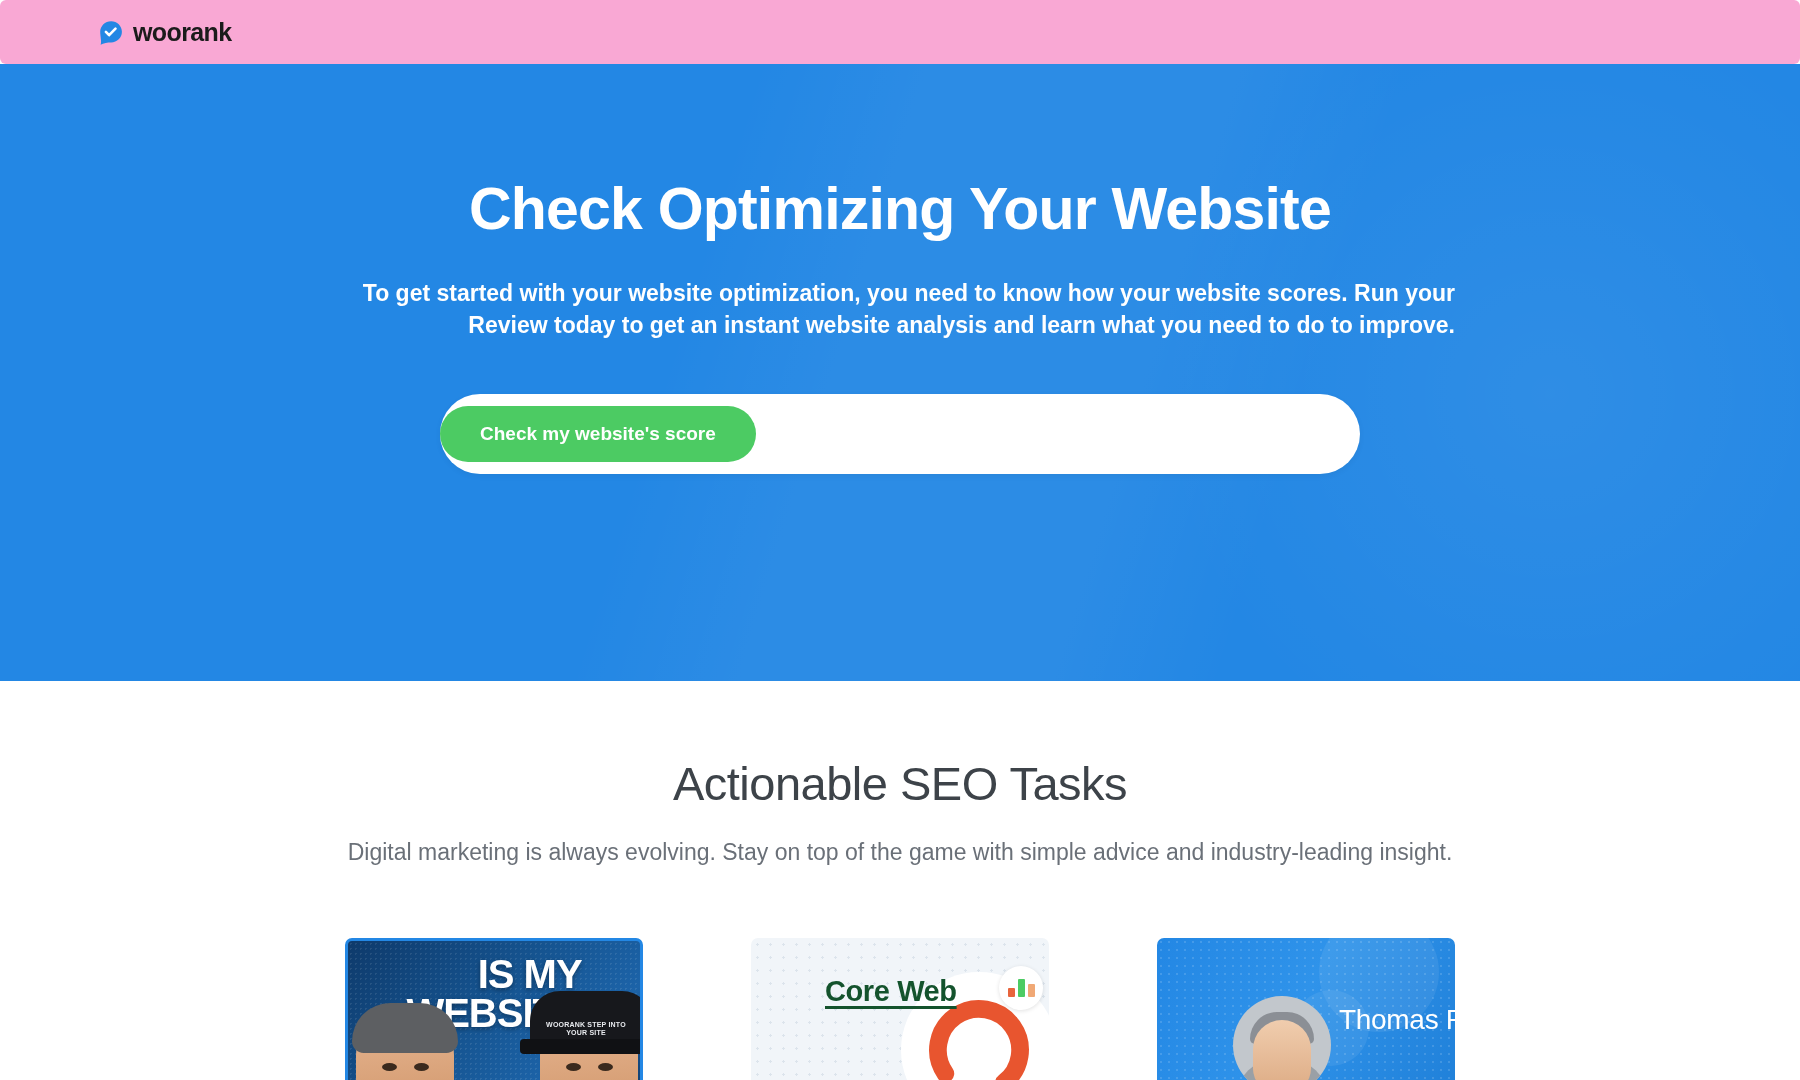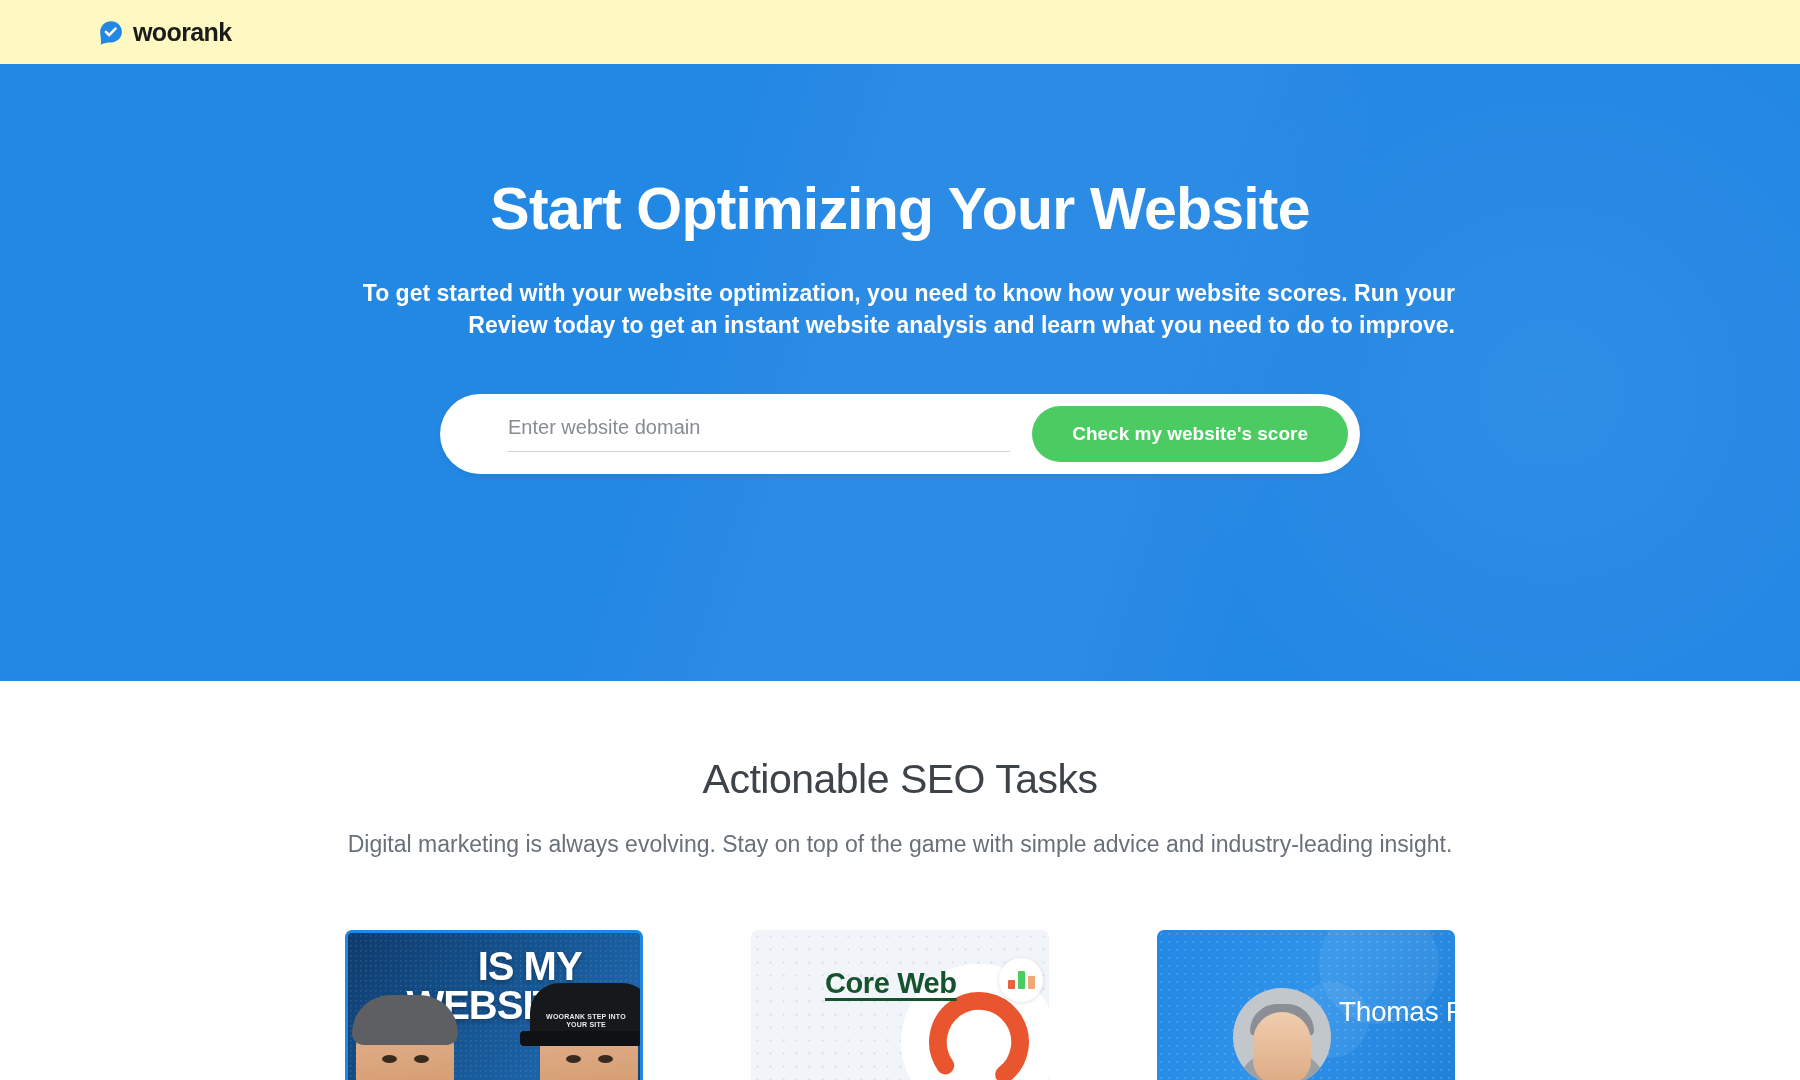--- a/index.html
+++ b/index.html
@@ -6,25 +6,26 @@
   html, body {
     width:1800px; height:1080px;
     font-family:"Liberation Sans", sans-serif;
     background:#ffffff;
     overflow:hidden;
   }
 
   
   .nav {
     height:64px;
-    background:#fef9c3;
+    background:#f9a8d4;
     display:flex;
     padding:0 22px 0 98px;
     position:relative;
     z-index:10;
+    border-radius:6px;
   }
   .logo-wrap { display:flex; align-items:center; gap:9px; margin-right:34px; }
   .logo-mark { width:26px; height:26px; display:block; }
   .logo-text {
     font-size:25px; font-weight:700; color:#1b1b1b;
     letter-spacing:-0.6px; line-height:1;
   }
   .nav-links { display:flex; align-items:center; gap:0; }
   .nav-item {
     display:flex; align-items:center; gap:7px;
@@ -129,21 +130,21 @@
     cursor:pointer; white-space:nowrap;
   }
 
   
   .tasks {
     background:#ffffff;
     display:flex; flex-direction:column; align-items:center;
     padding-top:75px;
   }
   .tasks-title {
-    font-size:41px; font-weight:400;
+    font-size:47px; font-weight:400;
     color:#3d4349; letter-spacing:-0.5px;
   }
   .tasks-sub {
     margin-top:25px;
     font-size:23px; color:#6a7078;
     line-height:1.4; text-align:center;
     max-width:1110px;
   }
 
   
@@ -308,27 +309,24 @@
   </div>
 
 
 </div>
 
 <div class="hero">
   <div class="hero-band"></div>
   <div class="hero-band2"></div>
 
   <div class="hero-inner">
-    <h1 class="hero-title">Start Optimizing Your Website</h1>
+    <h1 class="hero-title">Check Optimizing Your Website</h1>
     <p class="hero-sub">To get started with your website optimization, you need to know how your website scores. Run your Review today to get an instant website analysis and learn what you need to do to improve.</p>
 
     <div class="search-capsule">
-      <div class="search-field">
-        <input class="search-input" type="text" placeholder="Enter website domain" style="">
-      </div>
       <button class="check-btn">Check my website's score</button>
     </div>
   </div>
 </div>
 
 <div class="tasks">
   <h2 class="tasks-title">Actionable SEO Tasks</h2>
   <p class="tasks-sub">Digital marketing is always evolving. Stay on top of the game with simple advice and industry-leading insight.</p>
 
   <div class="cards">

